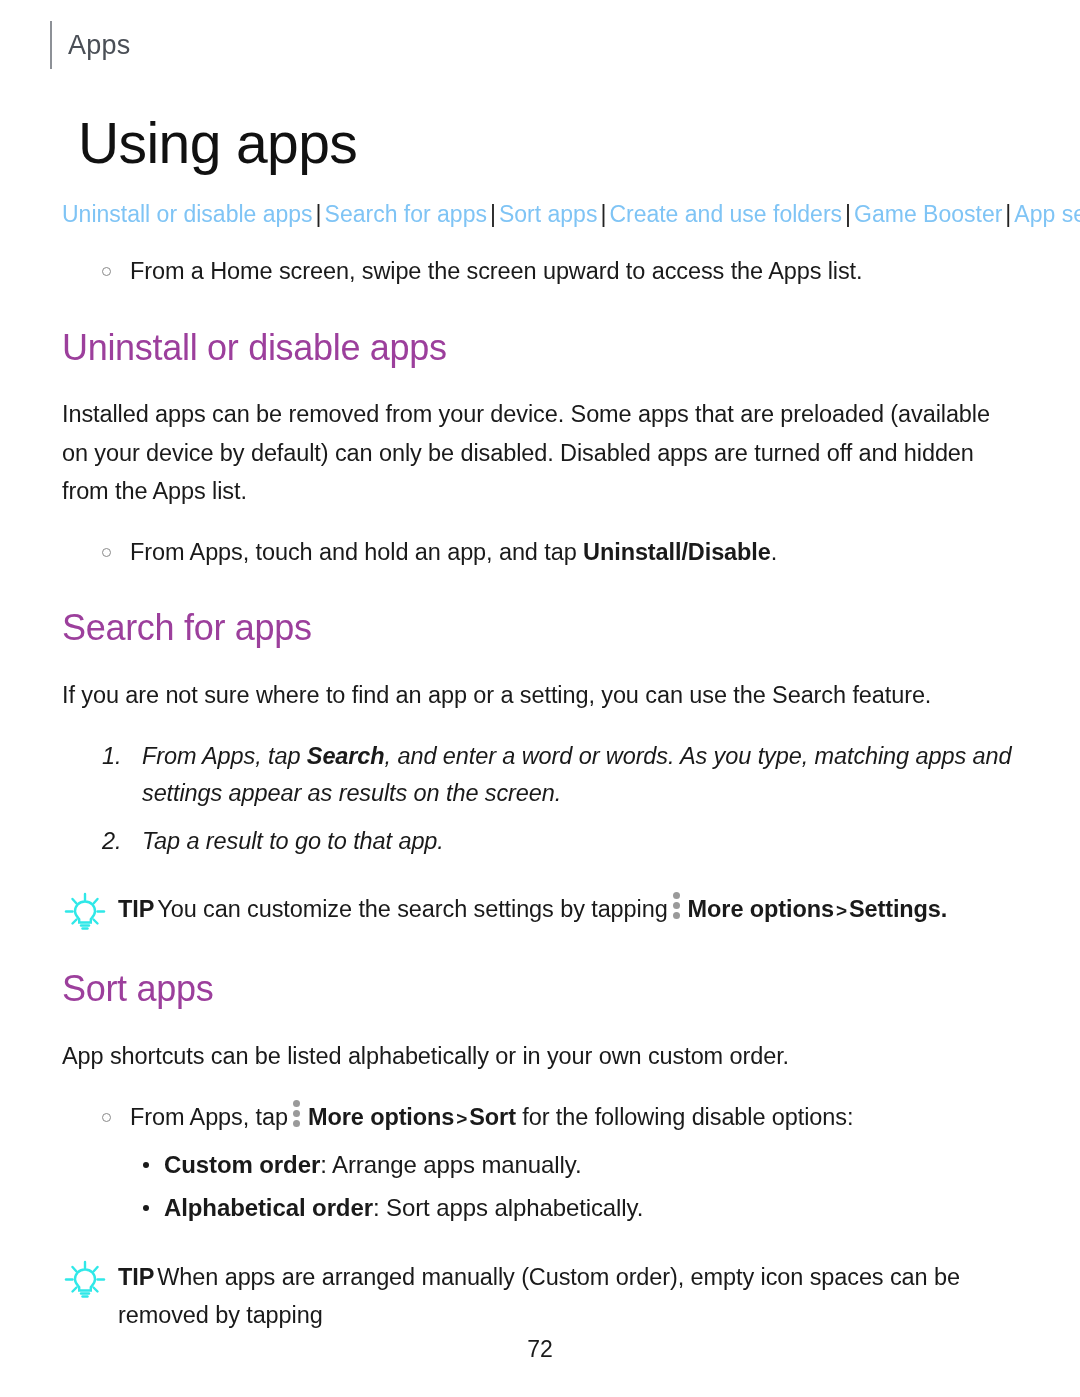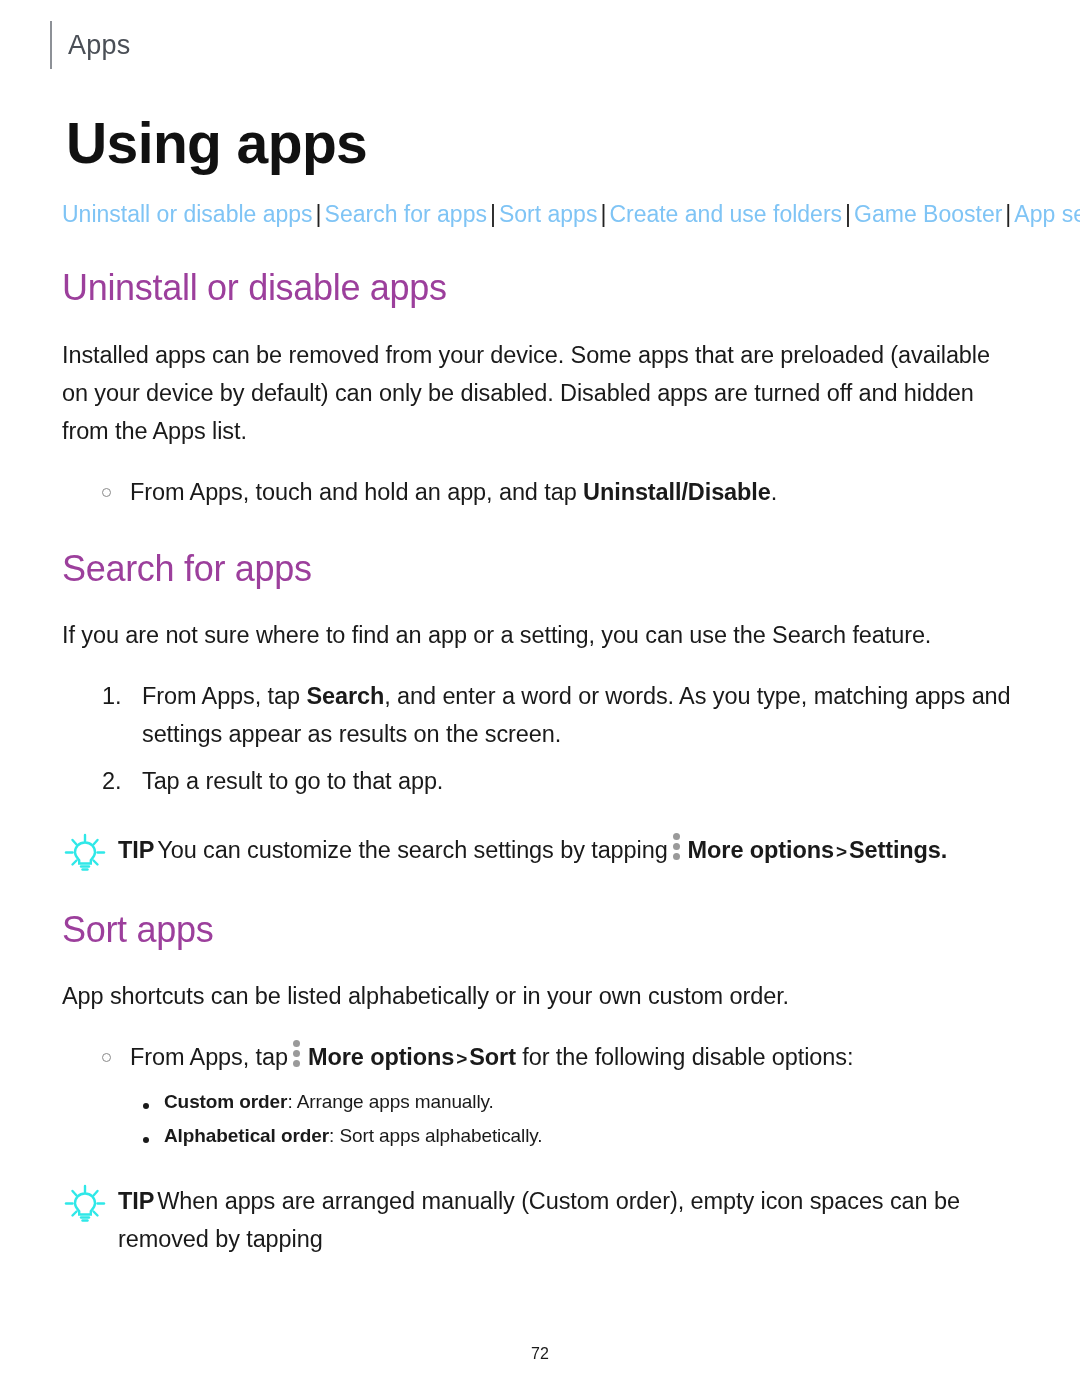--- a/index.html
+++ b/index.html
@@ -43,24 +43,24 @@
   .header-label {
     font-size: 27px;
     letter-spacing: 0.2px;
     color: #4a4f56;
     font-weight: 400;
   }
 
   
   .page-title {
     font-size: 57px;
-    font-weight: 700;
+    font-weight: 400;
     letter-spacing: -0.6px;
     color: #111111;
-    margin: 38px 0 0 4px;
+    margin: 38px 0 0 16px;
     line-height: 1.05;
   }
 
   
   .nav-links {
     margin-top: 24px;
     font-size: 23px;
     line-height: 1.45;
     color: #7fc4f5;
     max-width: 950px;
@@ -127,20 +127,21 @@
     border-radius: 50%;
     box-sizing: border-box;
   }
 
   
   .num-list {
     list-style: none;
     counter-reset: step;
     margin: 22px 4px 0 0;
     padding: 0 0 0 38px;
+    font-style: italic;
   }
   .num-list > li {
     position: relative;
     counter-increment: step;
     font-size: 23.5px;
     line-height: 1.6;
     padding-left: 42px;
     margin-bottom: 10px;
     letter-spacing: -0.1px;
     max-width: 920px;
@@ -155,21 +156,21 @@
   }
 
   
   .dot-list {
     list-style: none;
     margin: 10px 0 0 0;
     padding: 0 0 0 78px;
   }
   .dot-list > li {
     position: relative;
-    font-size: 19px;
+    font-size: 24px;
     line-height: 1.62;
     padding-left: 24px;
     margin-bottom: 4px;
     letter-spacing: -0.1px;
   }
   .dot-list > li::before {
     content: "";
     position: absolute;
     left: 3px;
     top: 16px;
@@ -230,41 +231,44 @@
   }
   .kebab i:last-child { margin-bottom: 0; }
 
   
   .page-number {
     position: absolute;
     left: 0;
     right: 0;
     bottom: 34px;
     text-align: center;
-    font-size: 16px;
+    font-size: 23px;
     color: #1a1a1a;
   }
 </style>
 </head>
 <body>
 
 <div class="page">
 
   <div class="running-header">
     <div class="header-rule"></div>
     <div class="header-label">Apps</div>
   </div>
 
   <h1 class="page-title">Using apps</h1>
 
   <div class="nav-links">
     <a href="#">Uninstall or disable apps</a><span class="nav-sep">|</span><a href="#">Search for apps</a><span class="nav-sep">|</span><a href="#">Sort apps</a><span class="nav-sep">|</span><a href="#">Create and use folders</a><span class="nav-sep">|</span><a href="#">Game Booster</a><span class="nav-sep">|</span><a href="#">App settings</a>
   </div>
 
 
+  <ul class="circle-list">
+    <li>From a Home screen, swipe the screen upward to access the Apps list.</li>
+  </ul>
 
   <h2 class="section-heading">Uninstall or disable apps</h2>
   <p class="body-text">Installed apps can be removed from your device. Some apps that are preloaded (available on your device by default) can only be disabled. Disabled apps are turned off and hidden from the Apps list.</p>
   <ul class="circle-list">
     <li><span>From Apps, touch and hold an app, and tap </span><b>Uninstall/Disable</b><span>.</span></li>
   </ul>
 
   <h2 class="section-heading">Search for apps</h2>
   <p class="body-text">If you are not sure where to find an app or a setting, you can use the Search feature.</p>
 

